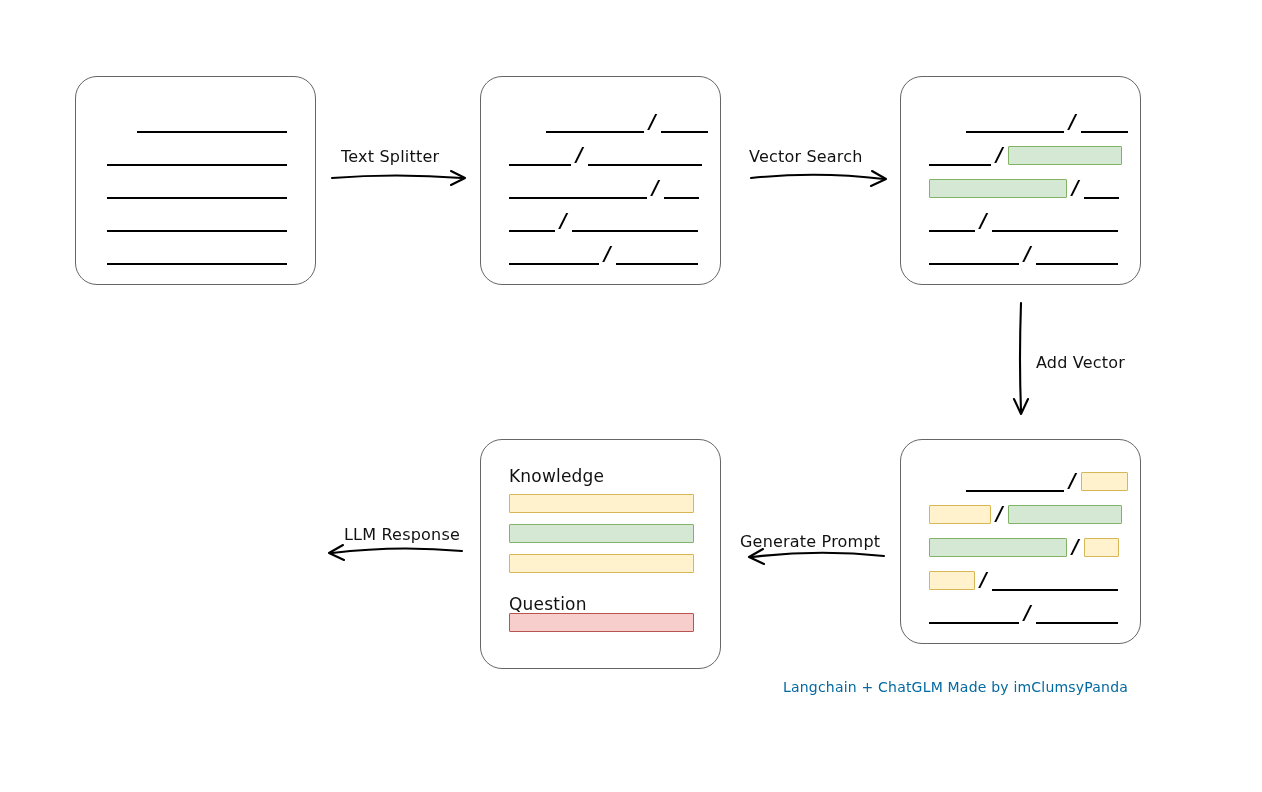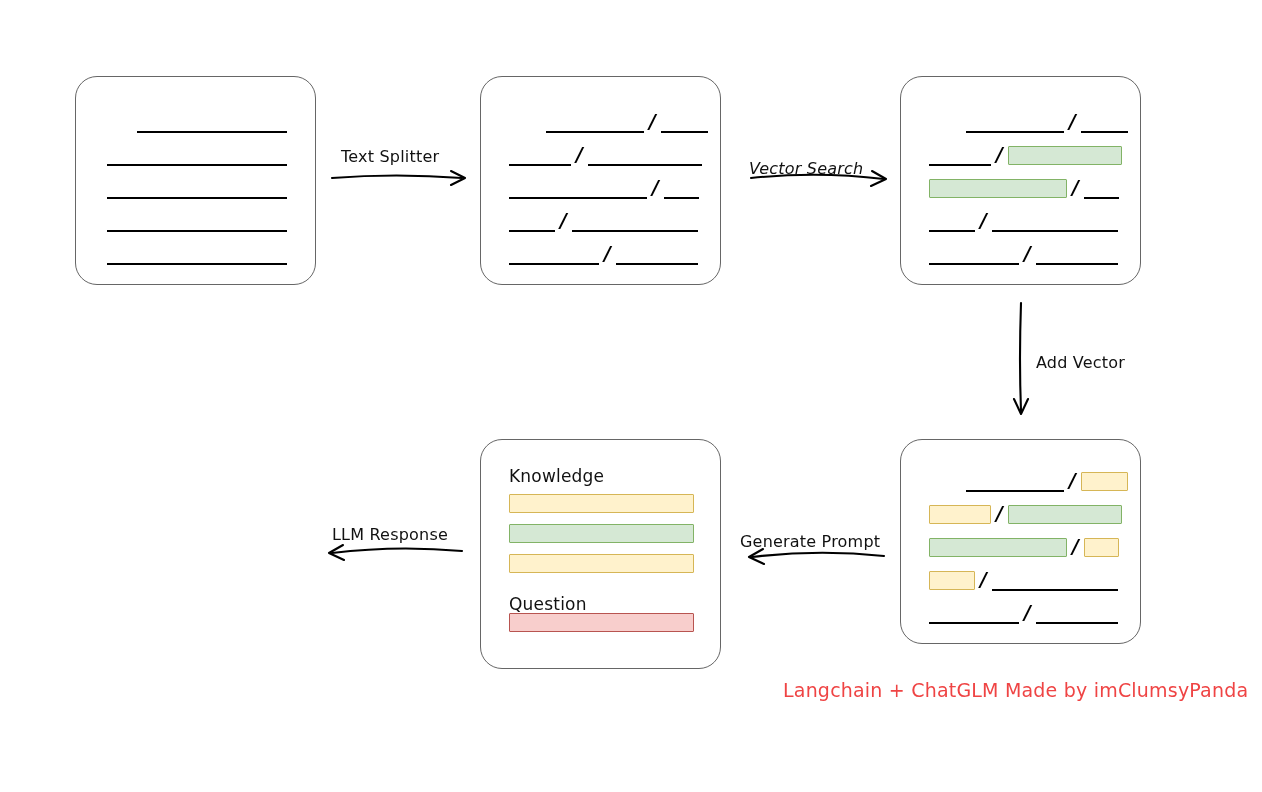--- a/index.html
+++ b/index.html
@@ -82,23 +82,23 @@
   }
   .edge-label {
     position: absolute;
     font-size: 16px;
     letter-spacing: 0.2px;
     color: #111111;
     white-space: nowrap;
   }
   .footer-label {
     position: absolute;
-    font-size: 19px;
+    font-size: 14px;
     letter-spacing: 0.2px;
-    color: #ef4444;
+    color: #0369a1;
     white-space: nowrap;
   }
 
   
   #arrows {
     position: absolute;
     left: 0; top: 0;
     width: 1262px; height: 792px;
     pointer-events: none;
   }
@@ -268,20 +268,20 @@
       <path class="arrow-head" d="M 763 549 L 749 557 L 764 564"></path>
     </g>
 
     <g>
       <path class="arrow-path" d="M 462 551 Q 396 545 332 553"></path>
       <path class="arrow-head" d="M 343 545 L 329 553 L 344 560"></path>
     </g>
   </svg>
 
   <div class="edge-label" style="left:341px; top:147px;">Text Splitter</div>
-  <div class="edge-label" style="left:749px; top:159px;font-style:italic;">Vector Search</div>
+  <div class="edge-label" style="left:749px; top:147px;">Vector Search</div>
   <div class="edge-label" style="left:1036px; top:353px;">Add Vector</div>
   <div class="edge-label" style="left:740px; top:532px;">Generate Prompt</div>
-  <div class="edge-label" style="left:332px; top:525px;">LLM Response</div>
+  <div class="edge-label" style="left:344px; top:525px;">LLM Response</div>
 
   <div class="footer-label" style="left:783px; top:679px;">Langchain + ChatGLM Made by imClumsyPanda</div>
 
 </div>
 
 </body></html>

